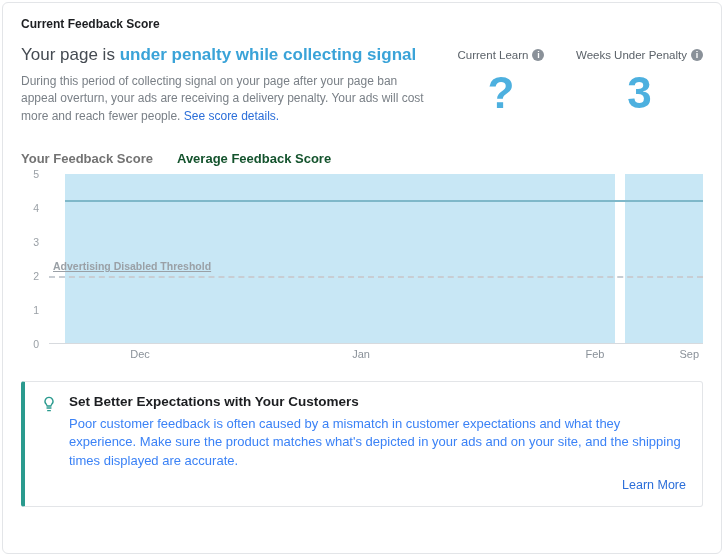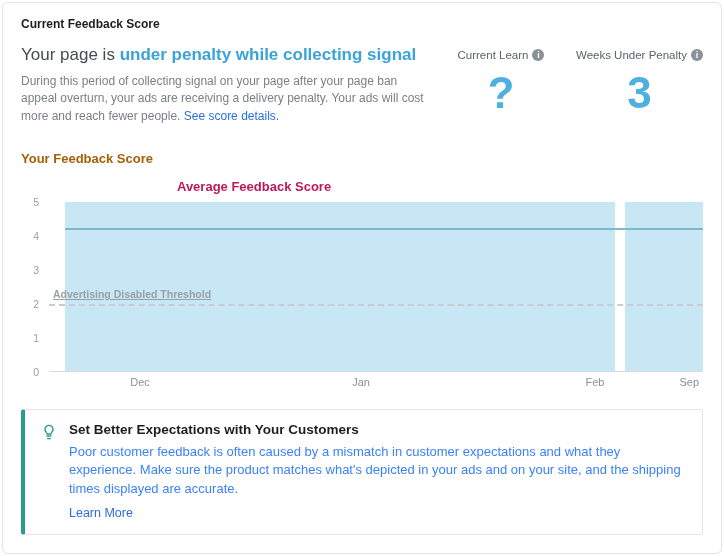--- a/index.html
+++ b/index.html
@@ -79,22 +79,22 @@
     line-height: 1.1;
     margin-top: 6px;
   }
   .tabs {
     margin-top: 26px;
     display: flex;
     gap: 24px;
     font-size: 13px;
     font-weight: 700;
   }
-  .tab-active { color: #a16207; cursor: pointer; }
-  .tab-inactive { color: #be185d; cursor: pointer; margin-top: 28px; }
+  .tab-active { color: #737373; cursor: pointer; }
+  .tab-inactive { color: #14532d; cursor: pointer; }
 
   .chart-wrap {
     position: relative;
     height: 195px;
     margin-top: 8px;
   }
   .y-axis {
     position: absolute;
     left: 0; top: 0;
     height: 170px;
@@ -180,20 +180,21 @@
   .tip-body {
     font-size: 13px;
     line-height: 1.4;
     color: #3b82f6;
     margin-bottom: 8px;
   }
   .tip-link {
     font-size: 12.5px;
     color: #2b6ed9;
     cursor: pointer;
+    text-align: right;
   }
 </style>
 </head>
 <body>
 
 <div class="card">
   <div class="card-title">Current Feedback Score</div>
 
   <div class="top-row">
     <div class="status-block">

